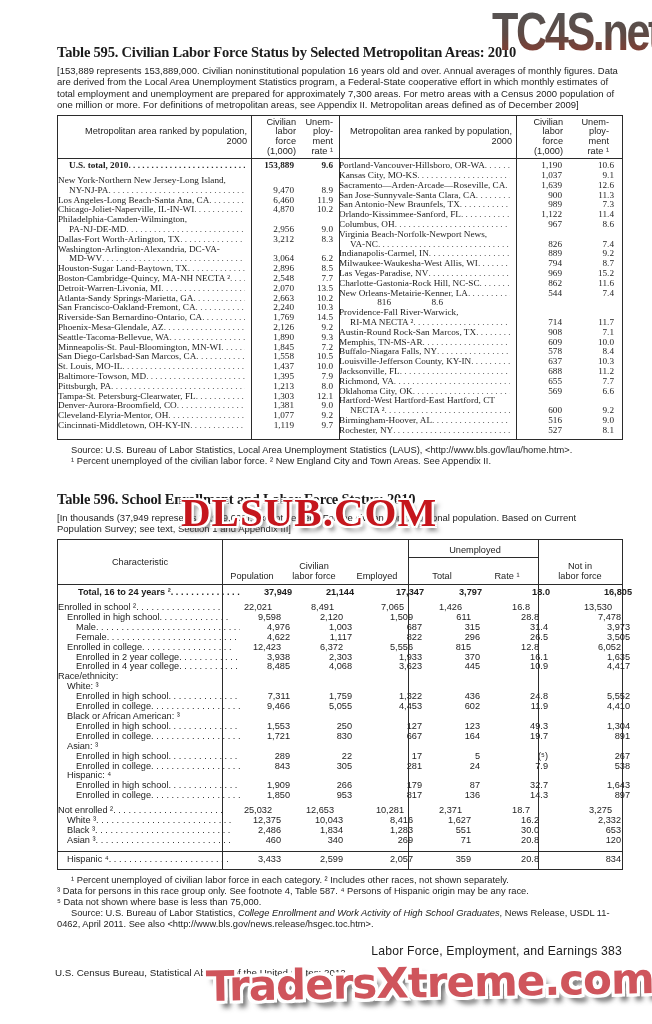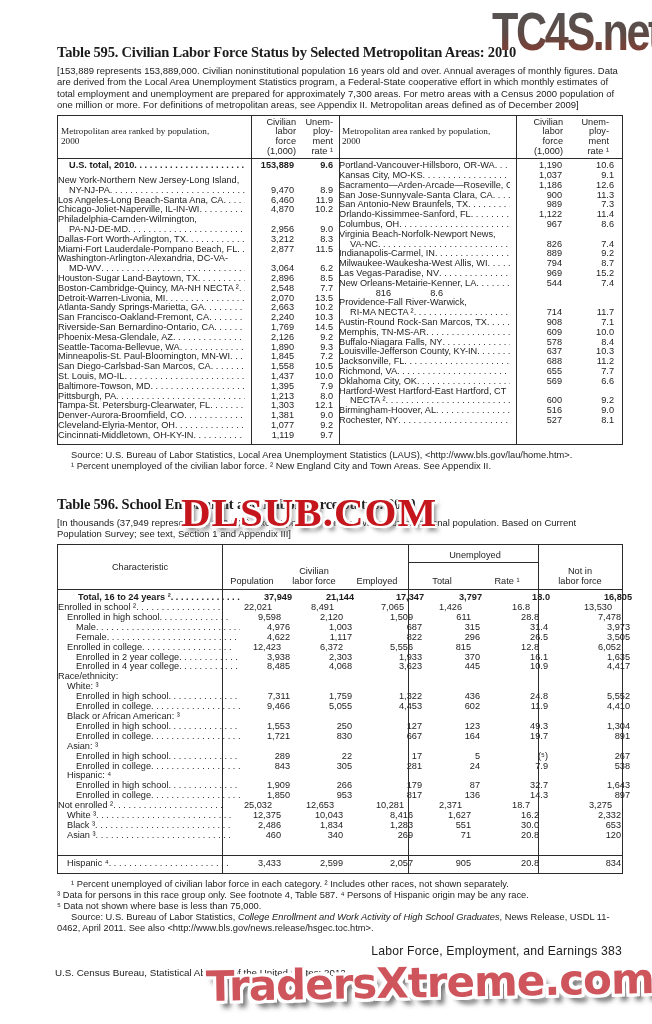--- a/index.html
+++ b/index.html
@@ -13,24 +13,24 @@
              letter-spacing:-.2px;margin:0 0 4px 0;white-space:nowrap;}
   .headnote{font-size:9.5px;line-height:11.3px;margin:0 0 5px 0;text-align:left;}
 
   
   .tblbox{position:relative;border:1px solid #2b2b2b;}
   .vr{position:absolute;top:0;bottom:0;width:1px;background:#2b2b2b;}
 
   
   .t5head{display:flex;align-items:center;height:42px;border-bottom:1px solid #2b2b2b;}
   .h5{font-size:9.2px;line-height:9.8px;white-space:pre-line;}
-  .h5.hl{text-align:left;font-family:Liberation Serif, serif;}
+  .h5.hl{text-align:right;}
   .h5.hn{text-align:right;}
   .t5body{display:flex;padding:2px 0 3px 0;}
-  .t5col{display:block;}
+  .t5col{display:block;font-family:Liberation Serif, serif;}
   .t5row{display:flex;align-items:flex-end;font-size:9.2px;line-height:9.8px;}
   .lblc{flex:1;min-width:0;}
   .pre{white-space:nowrap;overflow:hidden;}
   .lline{display:flex;white-space:nowrap;overflow:hidden;}
   .leader{flex:1;overflow:hidden;white-space:nowrap;color:#1c1c1c;}
   .leader::after{content:" . . . . . . . . . . . . . . . . . . . . . . . . . . . . . . . . . . . . . . . . . . . . . . . . . . . . . . . .";}
   .v{text-align:right;flex:none;}
   .t5col .v.f{width:49px;padding-right:3px;}
   .t5col .v.r{width:36px;padding-right:6px;}
   .t5col.right .v.f{width:52px;padding-right:6px;}
@@ -56,22 +56,22 @@
   .t6v{text-align:right;flex:none;}
   .t6v.pop{width:60px;padding-right:10px;box-sizing:border-box;}
   .t6v.clf{width:64px;padding-right:12px;box-sizing:border-box;}
   .t6v.emp{width:62px;padding-right:4px;box-sizing:border-box;}
   .t6v.tot{width:68px;padding-right:14px;box-sizing:border-box;}
   .t6v.rate{width:62px;padding-right:8px;box-sizing:border-box;}
   .t6v.nilf{width:84px;padding-right:10px;box-sizing:border-box;}
   .t6row.i1 .t6lbl{padding-left:9px;}
   .t6row.i2 .t6lbl{padding-left:18px;}
   .t6row.ind .t6lbl{padding-left:20px;text-align:center;}
-  .t6row.gap{}
-  .t6row.rule{border-top:1px solid #2b2b2b;margin-top:14px;padding-top:3px;}
+  .t6row.gap{margin-top:5px;}
+  .t6row.rule{border-top:1px solid #2b2b2b;margin-top:5px;padding-top:3px;}
 
   
   .fn{font-size:9.3px;line-height:11px;margin:5px 0 0 0;}
   .fn .ind1{text-indent:14px;}
   .fn p{margin:0;}
   .fn .src i{font-style:italic;}
 
   .sp24{height:24px;}
 
   
@@ -197,31 +197,20 @@
                 <div class="lblc">
 
                   <div class="lline">
                     <span>Dallas-Fort Worth-Arlington, TX</span>
                     <span class="leader"></span>
                   </div>
                 </div>
                 <div class="v f">3,212</div>
                 <div class="v r">8.3</div>
               </div>
-              <div class="t5row">
-                <div class="lblc">
-
-                  <div class="lline">
-                    <span>Miami-Fort Lauderdale-Pompano Beach, FL</span>
-                    <span class="leader"></span>
-                  </div>
-                </div>
-                <div class="v f">2,877</div>
-                <div class="v r">11.5</div>
-              </div>
               <div class="t5row two">
                 <div class="lblc">
                   <div class="pre">Washington-Arlington-Alexandria, DC-VA-</div>
                   <div class="lline">
                     <span>MD-WV</span>
                     <span class="leader"></span>
                   </div>
                 </div>
                 <div class="v f">3,064</div>
                 <div class="v r">6.2</div>
@@ -441,21 +430,21 @@
                 <div class="v r">9.1</div>
               </div>
               <div class="t5row">
                 <div class="lblc">
 
                   <div class="lline">
                     <span>Sacramento—Arden-Arcade—Roseville, CA</span>
                     <span class="leader"></span>
                   </div>
                 </div>
-                <div class="v f">1,186</div>
+                <div class="v f">1,639</div>
                 <div class="v r">12.6</div>
               </div>
               <div class="t5row">
                 <div class="lblc">
 
                   <div class="lline">
                     <span>San Jose-Sunnyvale-Santa Clara, CA</span>
                     <span class="leader"></span>
                   </div>
                 </div>
@@ -531,20 +520,31 @@
               <div class="t5row">
                 <div class="lblc">
 
                   <div class="lline">
                     <span>Las Vegas-Paradise, NV</span>
                     <span class="leader"></span>
                   </div>
                 </div>
                 <div class="v f">969</div>
                 <div class="v r">15.2</div>
+              </div>
+              <div class="t5row">
+                <div class="lblc">
+
+                  <div class="lline">
+                    <span>Charlotte-Gastonia-Rock Hill, NC-SC</span>
+                    <span class="leader"></span>
+                  </div>
+                </div>
+                <div class="v f">862</div>
+                <div class="v r">11.6</div>
               </div>
               <div class="t5row">
                 <div class="lblc">
 
                   <div class="lline">
                     <span>New Orleans-Metairie-Kenner, LA</span>
                     <span class="leader"></span>
                   </div>
                 </div>
                 <div class="v f">544</div>
@@ -1010,21 +1010,21 @@
             <div class="t6v nilf">120</div>
           </div>
           <div class="t6row i1 rule">
             <div class="t6lbl">
               <span>Hispanic ⁴</span>
               <span class="leader"></span>
             </div>
             <div class="t6v pop">3,433</div>
             <div class="t6v clf">2,599</div>
             <div class="t6v emp">2,057</div>
-            <div class="t6v tot">905</div>
+            <div class="t6v tot">359</div>
             <div class="t6v rate">20.8</div>
             <div class="t6v nilf">834</div>
           </div>
         </div>
     </div>
 
     <div class="fn">
       <p class="ind1">¹ Percent unemployed of civilian labor force in each category. ² Includes other races, not shown separately.</p>
       <p>³ Data for persons in this race group only. See footnote 4, Table 587. ⁴ Persons of Hispanic origin may be any race.</p>
       <p>⁵ Data not shown where base is less than 75,000.</p>

